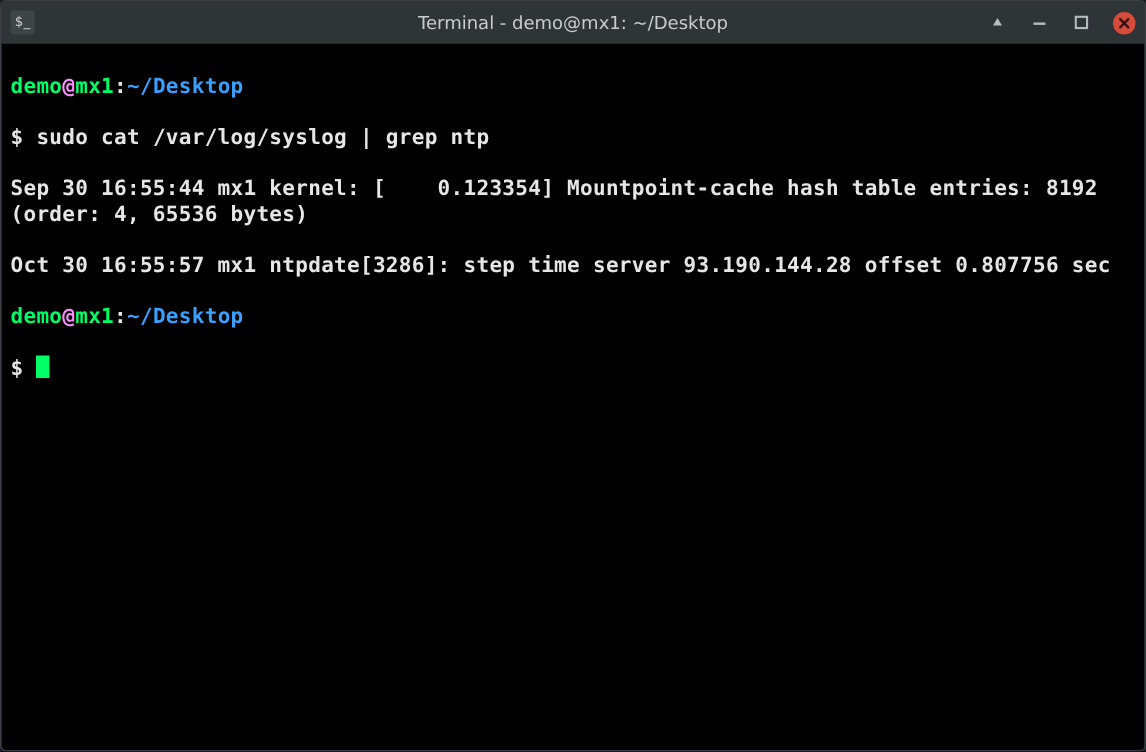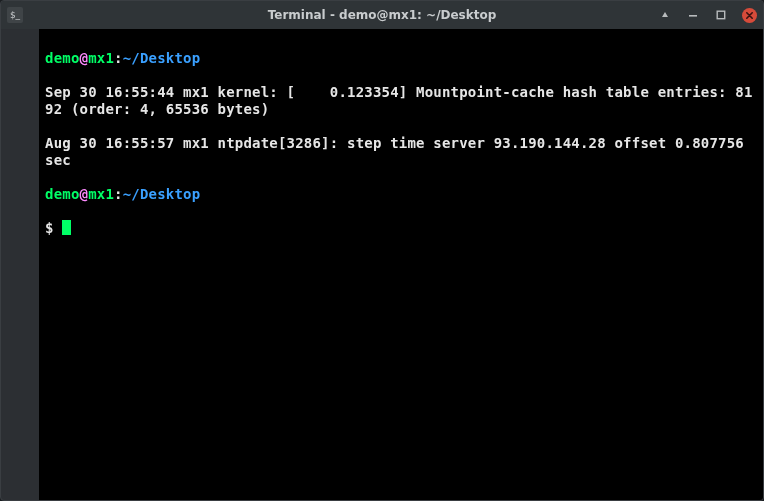--- a/index.html
+++ b/index.html
@@ -43,21 +43,20 @@
     justify-content: center;
     font-size: 9px;
     color: #c9ccce;
     margin-right: 6px;
   }
   .titlebar .title {
     position: absolute;
     left: 50%;
     transform: translateX(-50%);
     white-space: nowrap;
-    font-weight: bold;
   }
   .titlebar .controls {
     margin-left: auto;
     display: flex;
     align-items: center;
     gap: 14px;
   }
   .titlebar .ctl {
     width: 14px;
     height: 14px;
@@ -85,21 +84,20 @@
     background: #000000;
     color: #e6e6e6;
     padding: 4px 6px;
     font-size: 14px;
     line-height: 17px;
     letter-spacing: 0.2px;
     white-space: pre;
     font-family: "DejaVu Sans Mono", "Consolas", monospace;
     overflow: hidden;
     font-weight: bold;
-    margin-left: 38px;
   }
   .line { white-space: pre-wrap; word-break: break-all; }
   .user { color: #00ff66; }
   .host { color: #00ff66; }
   .cwd  { color: #3aa0ff; }
   .at   { color: #ff8cff; }
   .colon{ color: #e6e6e6; }
   .prompt-sym { color: #e6e6e6; }
   .cmd  { color: #e6e6e6; }
   .out  { color: #e6e6e6; }
@@ -137,18 +135,19 @@
       <div class="close">
         <svg width="9" height="9" viewBox="0 0 10 10">
             <path d="M2 2 L8 8 M8 2 L2 8" stroke="#3a1210" stroke-width="1.8" stroke-linecap="round"></path>
           </svg>
       </div>
     </div>
   </div>
 
   <div class="term">
 <div class="line"><span class="user">demo</span><span class="at">@</span><span class="host">mx1</span><span class="colon">:</span><span class="cwd">~/Desktop</span></div>
+<div class="line"><span class="prompt-sym">$ </span><span class="cmd">sudo cat /var/log/syslog | grep ntp</span></div>
 <div class="line out">Sep 30 16:55:44 mx1 kernel: [    0.123354] Mountpoint-cache hash table entries: 8192 (order: 4, 65536 bytes)</div>
-<div class="line out">Aug 30 16:55:57 mx1 ntpdate[3286]: step time server 93.190.144.28 offset 0.807756 sec</div>
+<div class="line out">Oct 30 16:55:57 mx1 ntpdate[3286]: step time server 93.190.144.28 offset 0.807756 sec</div>
 <div class="line"><span class="user">demo</span><span class="at">@</span><span class="host">mx1</span><span class="colon">:</span><span class="cwd">~/Desktop</span></div>
 <div class="line"><span class="prompt-sym">$ </span><span class="cursor"></span></div>
   </div>
 </div>
 
 </body></html>

